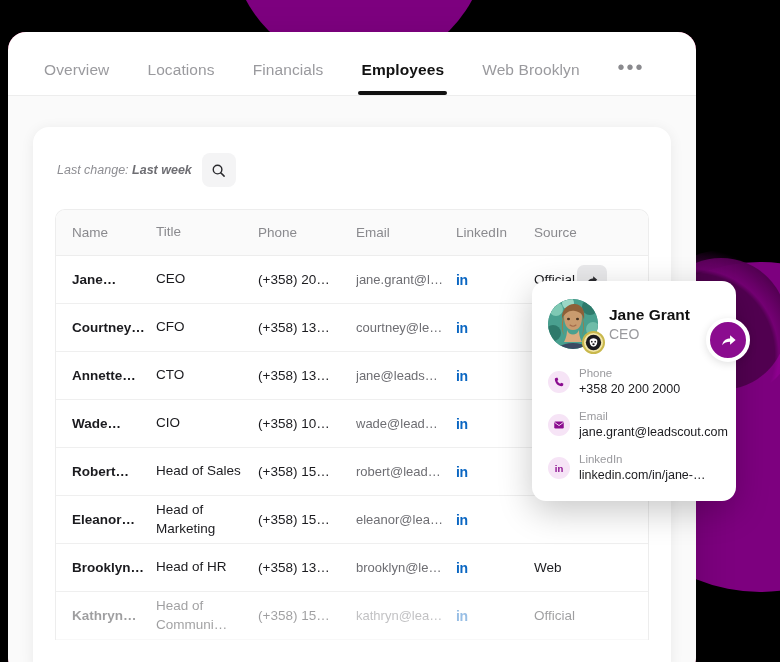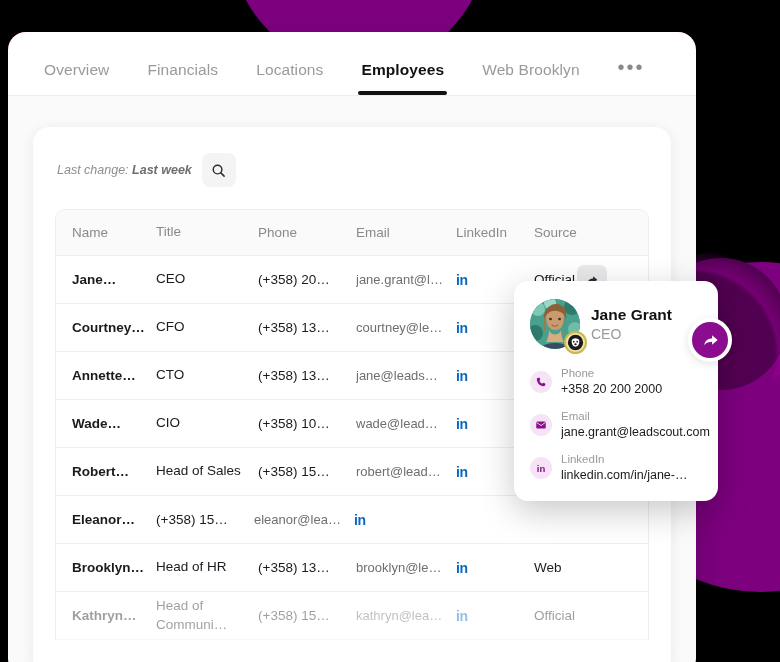--- a/index.html
+++ b/index.html
@@ -202,21 +202,21 @@
     border-radius: 7px;
     background: #E9E9EB;
     display: flex; align-items: center; justify-content: center;
     cursor: pointer;
     margin-left: 2px;
   }
 
   
   .contact-card {
     position: absolute;
-    left: 514px;
+    left: 532px;
     top: 281px;
     width: 204px;
     background: #FFFFFF;
     border-radius: 14px;
     box-shadow: 0 10px 34px rgba(0,0,0,.22);
     padding: 18px 16px 18px 16px;
     z-index: 40;
   }
   .cc-head { display: flex; align-items: center; gap: 11px; position: relative; }
   .avatar-wrap { position: relative; width: 50px; height: 50px; flex: 0 0 50px; }
@@ -275,22 +275,22 @@
   <div class="blob blob-top"></div>
   <div class="blob blob-bottom"></div>
   <div class="blob blob-right"></div>
   <div class="blob-right-dark"></div>
   <div class="blob-speckle"></div>
 
   <div class="window">
 
     <div class="tabbar">
       <div class="tab">Overview</div>
+      <div class="tab">Locations</div>
       <div class="tab">Financials</div>
-      <div class="tab">Locations</div>
       <div class="tab active">Employees</div>
       <div class="tab">Web Brooklyn</div>
       <div class="tab tab-more">•••</div>
     </div>
 
     <div class="window-body">
       <div class="panel">
 
         <div class="panel-head">
           <div class="panel-head-right">
@@ -364,20 +364,21 @@
                 <div class="cell c-title">Head of Sales</div>
                 <div class="cell c-phone">(+358) 15…</div>
                 <div class="cell c-email">robert@lead…</div>
                 <div class="cell c-link"><span class="in-badge">in</span></div>
                 <div class="cell c-source" style="display: flex; align-items: center;">
                   <span></span>
                 </div>
               </div>
               <div class="trow">
                 <div class="cell c-name">Eleanor…</div>
+                <div class="cell c-title">Head of Marketing</div>
                 <div class="cell c-phone">(+358) 15…</div>
                 <div class="cell c-email">eleanor@lea…</div>
                 <div class="cell c-link"><span class="in-badge">in</span></div>
                 <div class="cell c-source" style="display: flex; align-items: center;">
                   <span></span>
                 </div>
               </div>
               <div class="trow">
                 <div class="cell c-name">Brooklyn…</div>
                 <div class="cell c-title">Head of HR</div>

